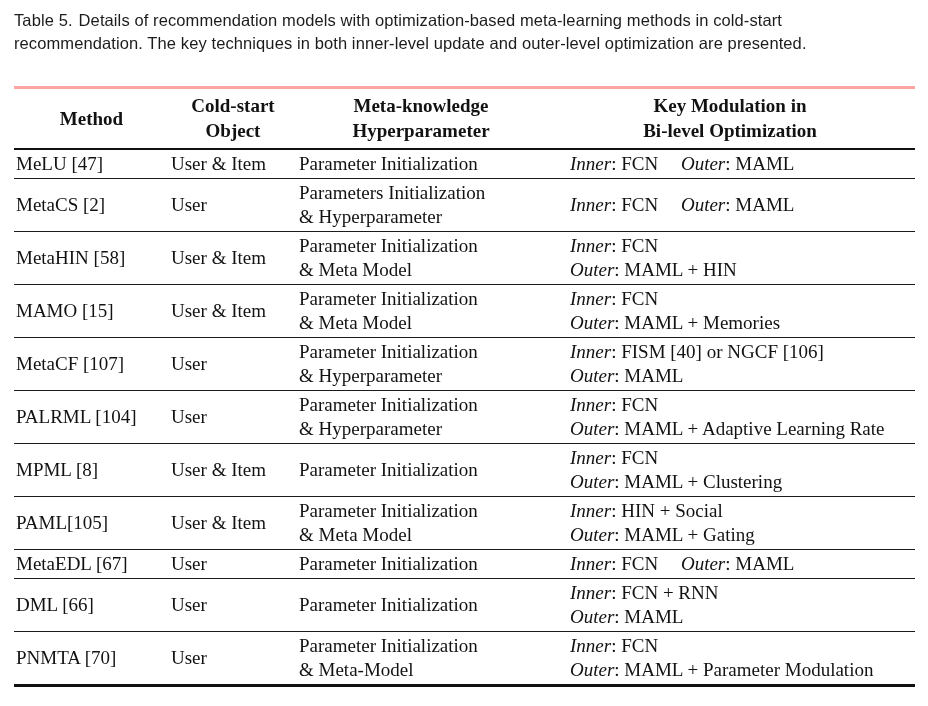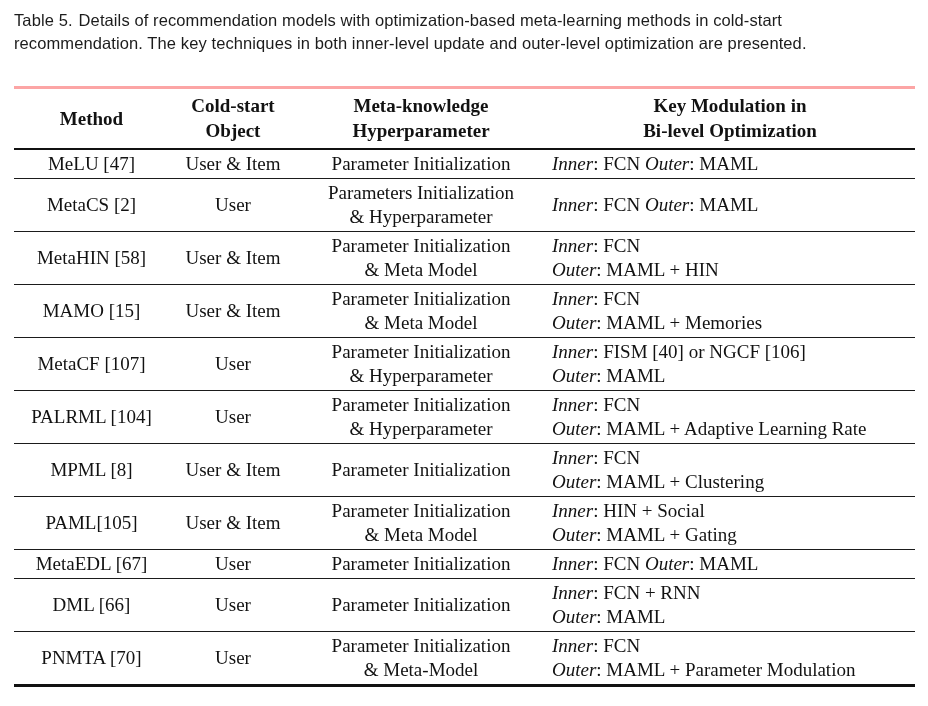--- a/index.html
+++ b/index.html
@@ -49,24 +49,24 @@
     padding: 4px 2px 5px 2px;
     border-bottom: 2px solid #111;
   }
   tbody tr { border-bottom: 1.5px solid #1b1b1b; }
   tbody tr:last-child { border-bottom: none; }
   tbody td {
     padding: 2px 2px;
     line-height: 24px;
     vertical-align: middle;
   }
-  td.c-center { text-align: center; }
+  td.c-center { }
   td.c-left   { text-align: left; padding-left: 7px; }
   td .ln { line-height: 24px; }
-  i { font-style: italic; }
+  i { font-style: italic; margin-left: 18px; }
 </style>
 </head>
 <body>
 
 <div class="page">
 
   <div class="caption">
     <span class="cap-label">Table 5.</span><span class="cap-text">Details of recommendation models with optimization-based meta-learning methods in cold-start
 recommendation. The key techniques in both inner-level update and outer-level optimization are presented.</span>
   </div>

